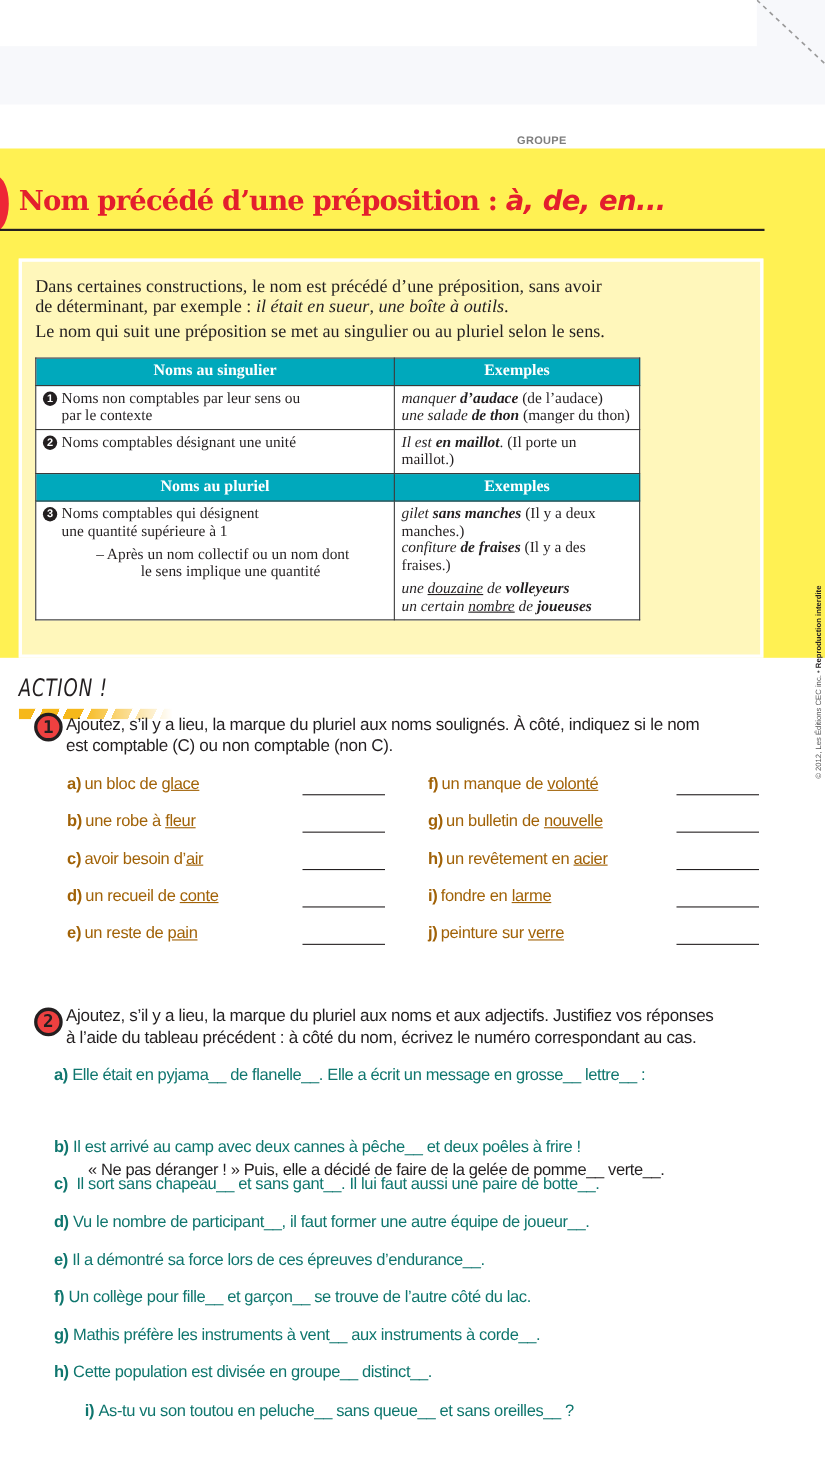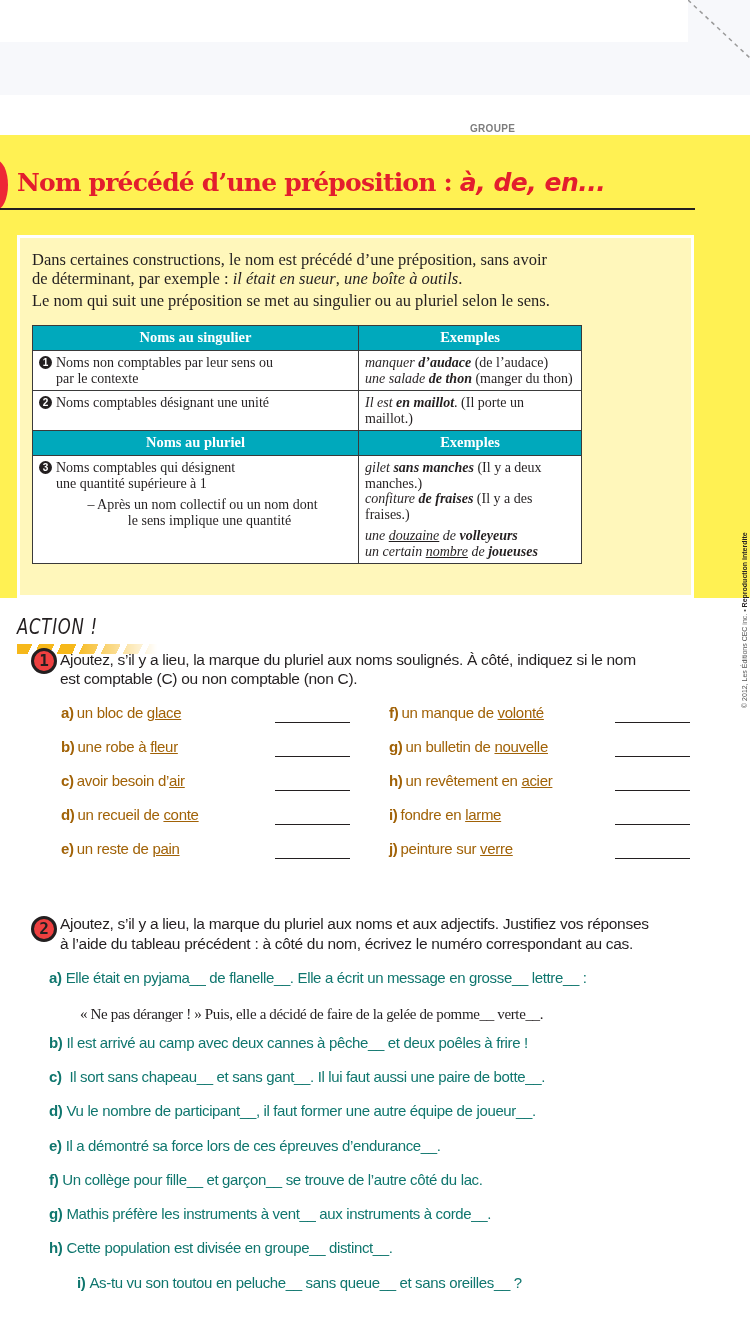--- a/index.html
+++ b/index.html
@@ -143,21 +143,21 @@
     <div class="ex1-item" style="left: 389px; top: 840px;"><b>j)</b><span>peinture sur </span><span class="u">verre</span></div>
     <div class="blank" style="left: 615px; top: 858px;"></div>
   </div>
 
 <div class="ex-badge" style="left:31px;top:916px">2</div>
 <div class="ex-inst" style="top:914px">Ajoutez, s’il y a lieu, la marque du pluriel aux noms et aux adjectifs. Justifiez vos réponses</div>
 <div class="ex-inst" style="top:934px">à l’aide du tableau précédent : à côté du nom, écrivez le numéro correspondant au cas.</div>
 
 <div id="ex2-list">
     <div class="ex2-item" style="top: 969px;"><b>a)</b><span>Elle était en pyjama__ de flanelle__. Elle a écrit un message en grosse__ lettre__ :</span></div>
-    <div class="ex2-cont" style="top: 1006px; font-family: Liberation Serif, serif;">« Ne pas déranger ! » Puis, elle a décidé de faire de la gelée de pomme__ verte__.</div>
+    <div class="ex2-cont" style="top: 1055px;">« Ne pas déranger ! » Puis, elle a décidé de faire de la gelée de pomme__ verte__.</div>
     <div class="ex2-item" style="top: 1034px;"><b>b)</b><span>Il est arrivé au camp avec deux cannes à pêche__ et deux poêles à frire !</span></div>
     <div class="ex2-item" style="top: 1068px;"><b>c)</b><span> Il sort sans chapeau__ et sans gant__. Il lui faut aussi une paire de botte__.</span></div>
     <div class="ex2-item" style="top: 1102px;"><b>d)</b><span>Vu le nombre de participant__, il faut former une autre équipe de joueur__.</span></div>
     <div class="ex2-item" style="top: 1137px;"><b>e)</b><span>Il a démontré sa force lors de ces épreuves d’endurance__.</span></div>
     <div class="ex2-item" style="top: 1171px;"><b>f)</b><span>Un collège pour fille__ et garçon__ se trouve de l’autre côté du lac.</span></div>
     <div class="ex2-item" style="top: 1205px;"><b>g)</b><span>Mathis préfère les instruments à vent__ aux instruments à corde__.</span></div>
     <div class="ex2-item" style="top: 1239px;"><b>h)</b><span>Cette population est divisée en groupe__ distinct__.</span></div>
     <div class="ex2-item" style="top: 1274px; margin-left: 28px;"><b>i)</b><span>As-tu vu son toutou en peluche__ sans queue__ et sans oreilles__ ?</span></div>
   </div>
 

